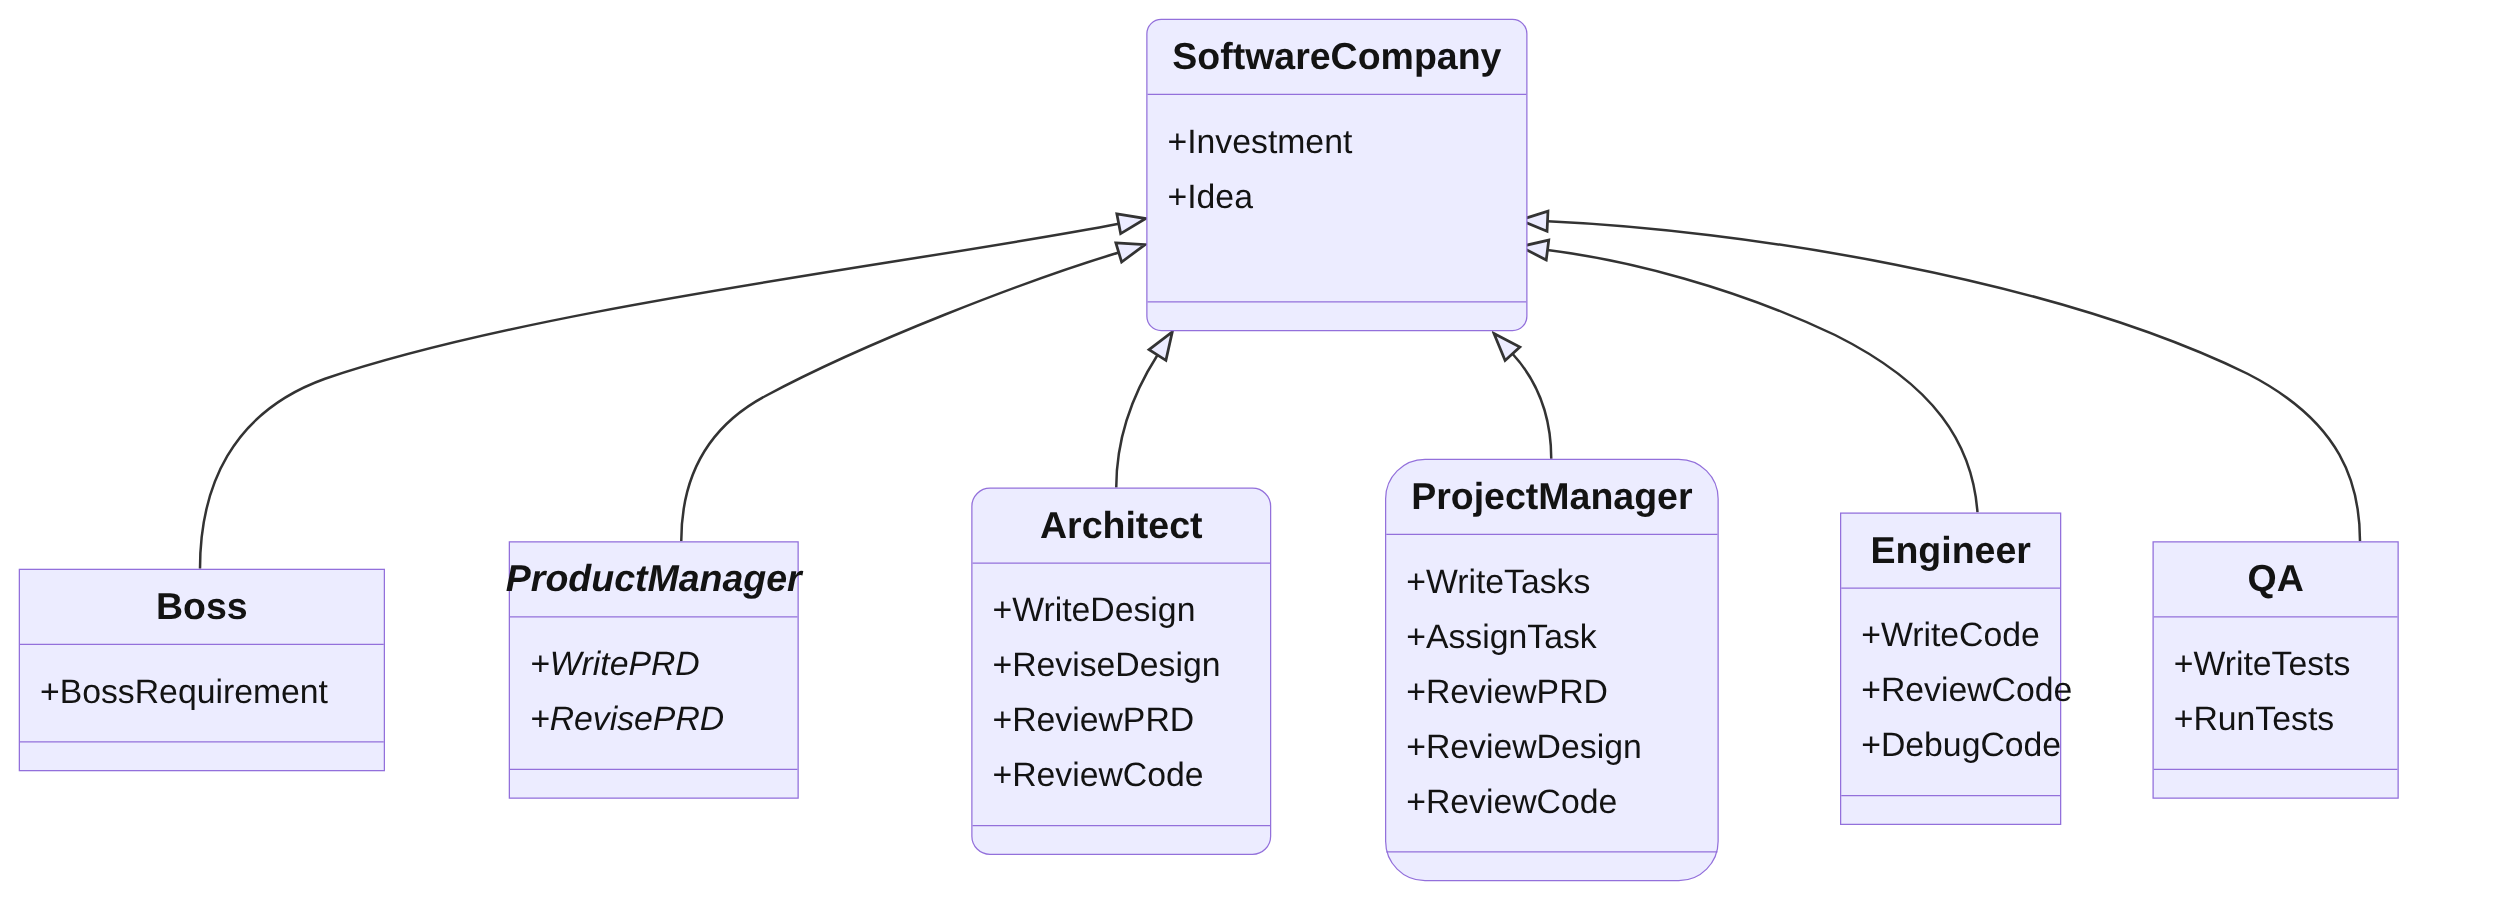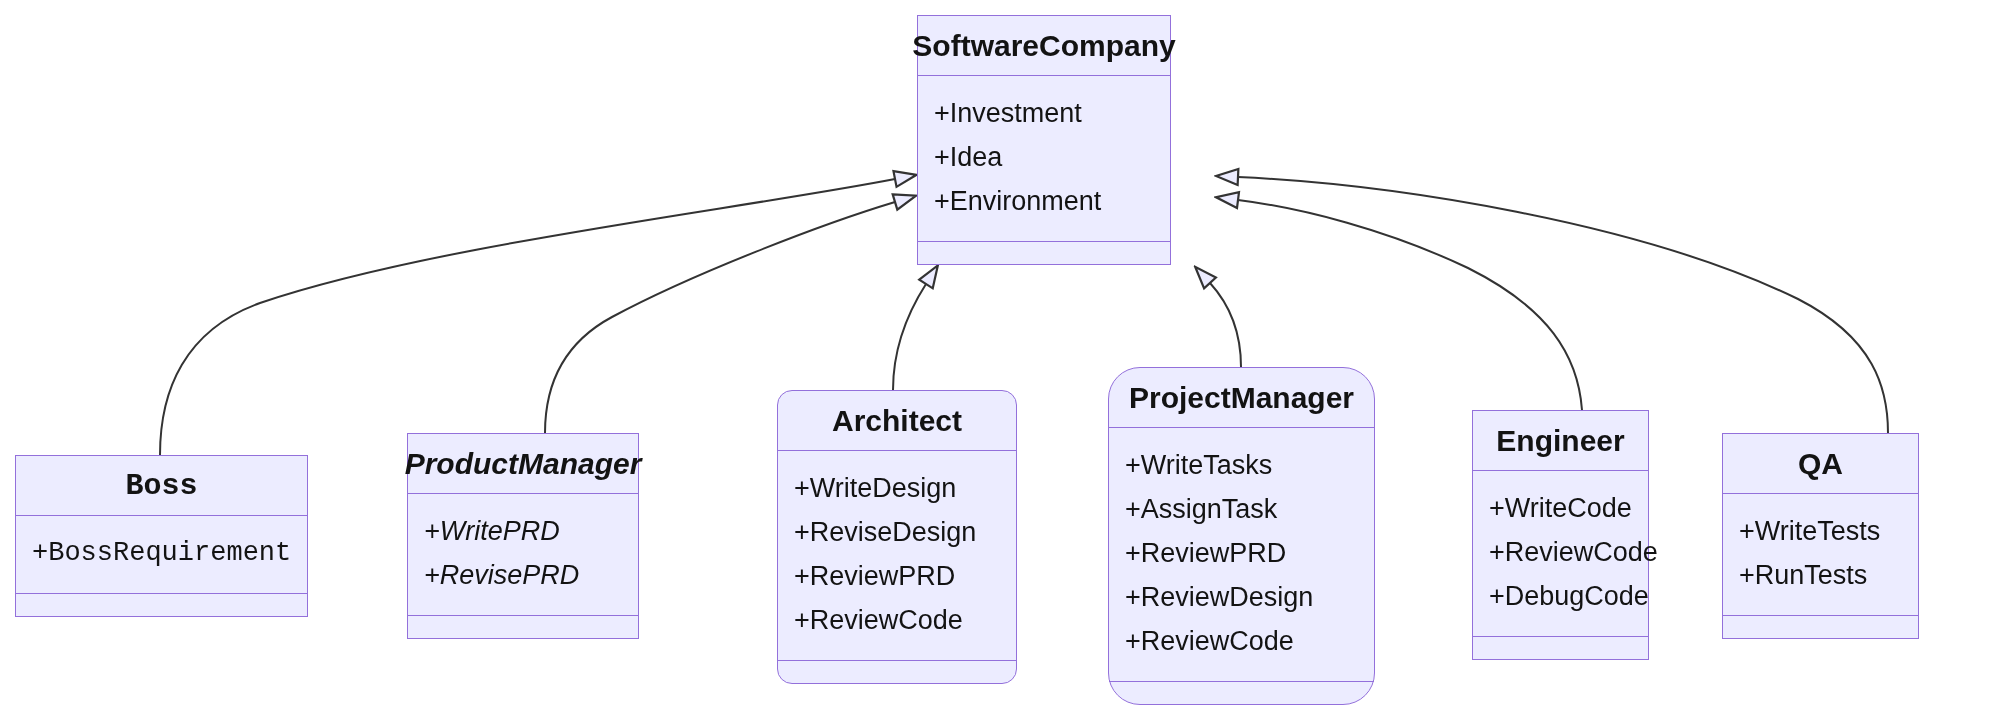--- a/index.html
+++ b/index.html
@@ -49,30 +49,29 @@
           <path d="M2,2 L24,10 L2,18 Z" fill="#ECECFF" stroke="#333333" stroke-width="2.2"></path>
         </marker>
       </defs>
       <path d="M160,455 C160,390 185,330 260,303 C430,245 735,210 895,179" fill="none" stroke="#333333" stroke-width="2" marker-end="url(#tri)"></path>
       <path d="M545,433 C545,390 560,345 612,317 C692,274 822,224 895,202" fill="none" stroke="#333333" stroke-width="2" marker-end="url(#tri)"></path>
       <path d="M893,390 C893,355 903,320 926,284" fill="none" stroke="#333333" stroke-width="2" marker-end="url(#tri)"></path>
       <path d="M1241,367 C1241,335 1231,306 1210,283" fill="none" stroke="#333333" stroke-width="2" marker-end="url(#tri)"></path>
       <path d="M1582,410 C1578,355 1548,308 1468,268 C1388,230 1302,208 1238,200" fill="none" stroke="#333333" stroke-width="2" marker-end="url(#tri)"></path>
       <path d="M1888,433 C1888,388 1874,338 1798,299 C1640,222 1392,184 1238,177" fill="none" stroke="#333333" stroke-width="2" marker-end="url(#tri)"></path>
     </svg>
-    <div class="class-box" style="left: 917px; top: 15px; width: 254px;">
+    <div class="class-box" style="left: 917px; top: 15px; width: 305px; border-radius: 12px;">
       <div class="class-title">SoftwareCompany</div>
       <div class="class-attrs" style="height: 166px;">
         <div class="attr-row">+Investment</div>
         <div class="attr-row">+Idea</div>
-        <div class="attr-row">+Environment</div>
       </div>
       <div class="class-footer"></div>
     </div>
-    <div class="class-box" style="left: 15px; top: 455px; width: 293px; font-family: Liberation Mono, monospace;">
+    <div class="class-box" style="left: 15px; top: 455px; width: 293px;">
       <div class="class-title">Boss</div>
       <div class="class-attrs" style="height: 78px;">
         <div class="attr-row">+BossRequirement</div>
       </div>
       <div class="class-footer"></div>
     </div>
     <div class="class-box" style="left: 407px; top: 433px; width: 232px; font-style: italic;">
       <div class="class-title">ProductManager</div>
       <div class="class-attrs" style="height: 122px;">
         <div class="attr-row">+WritePRD</div>

